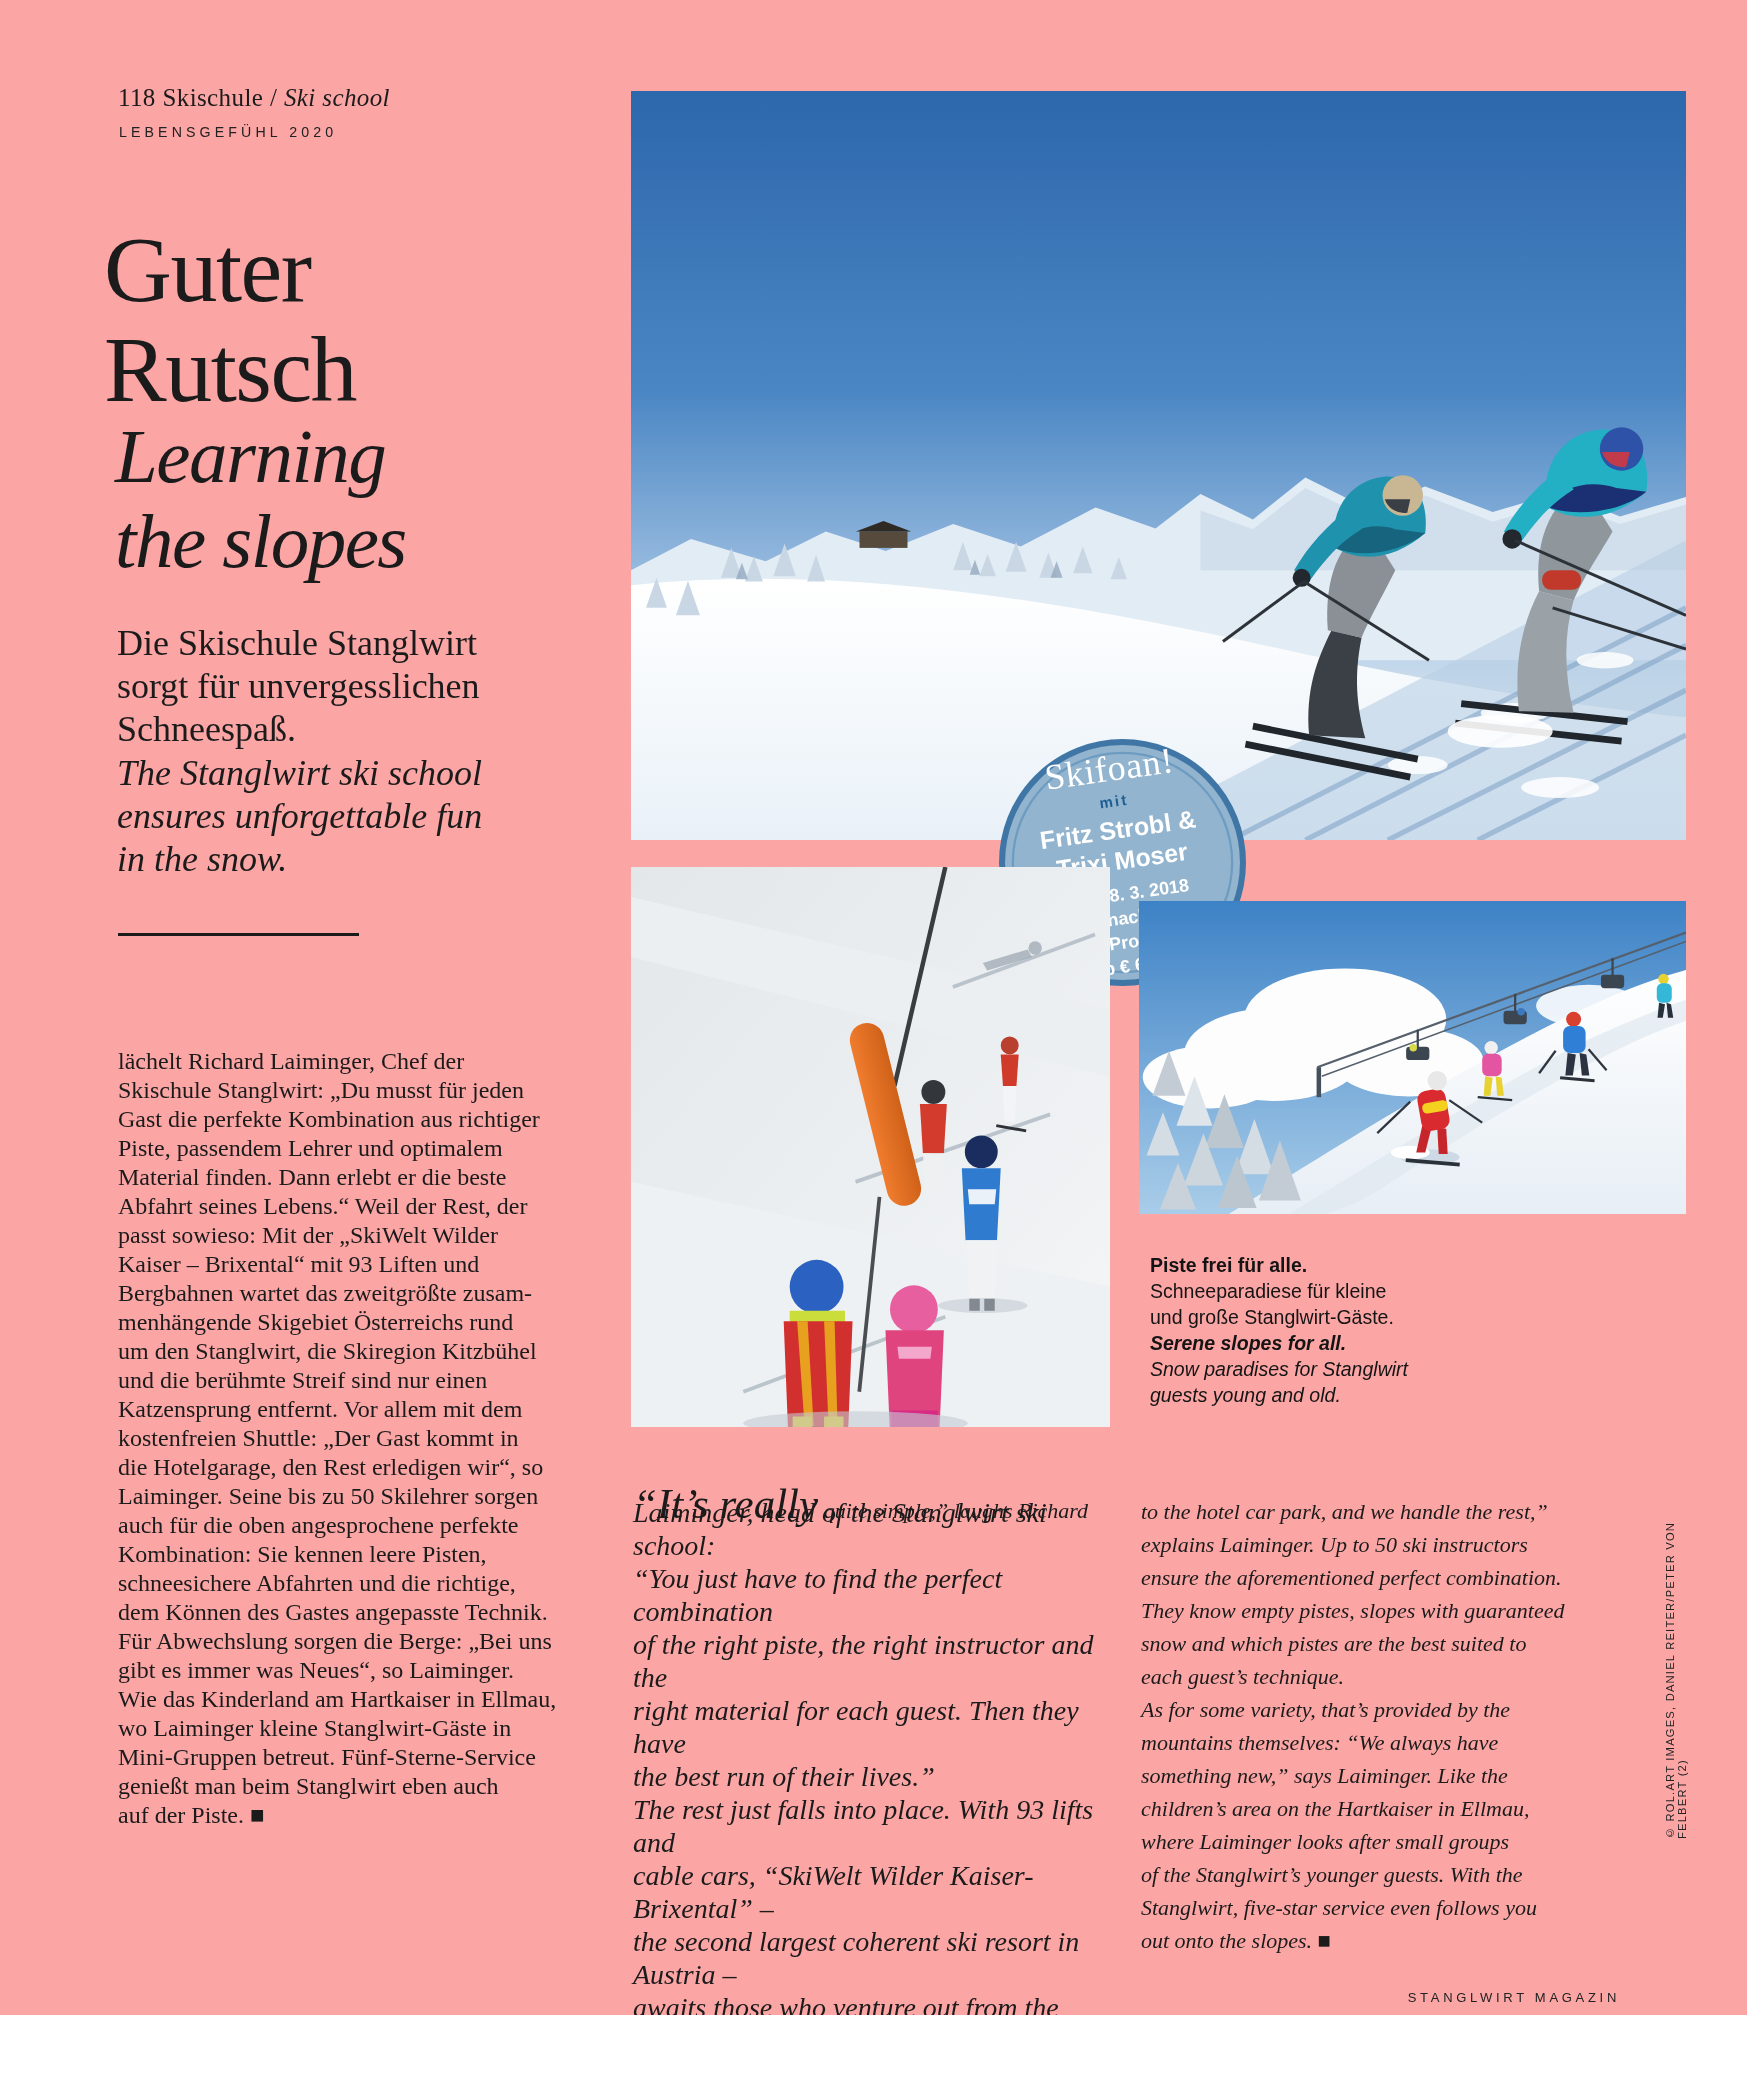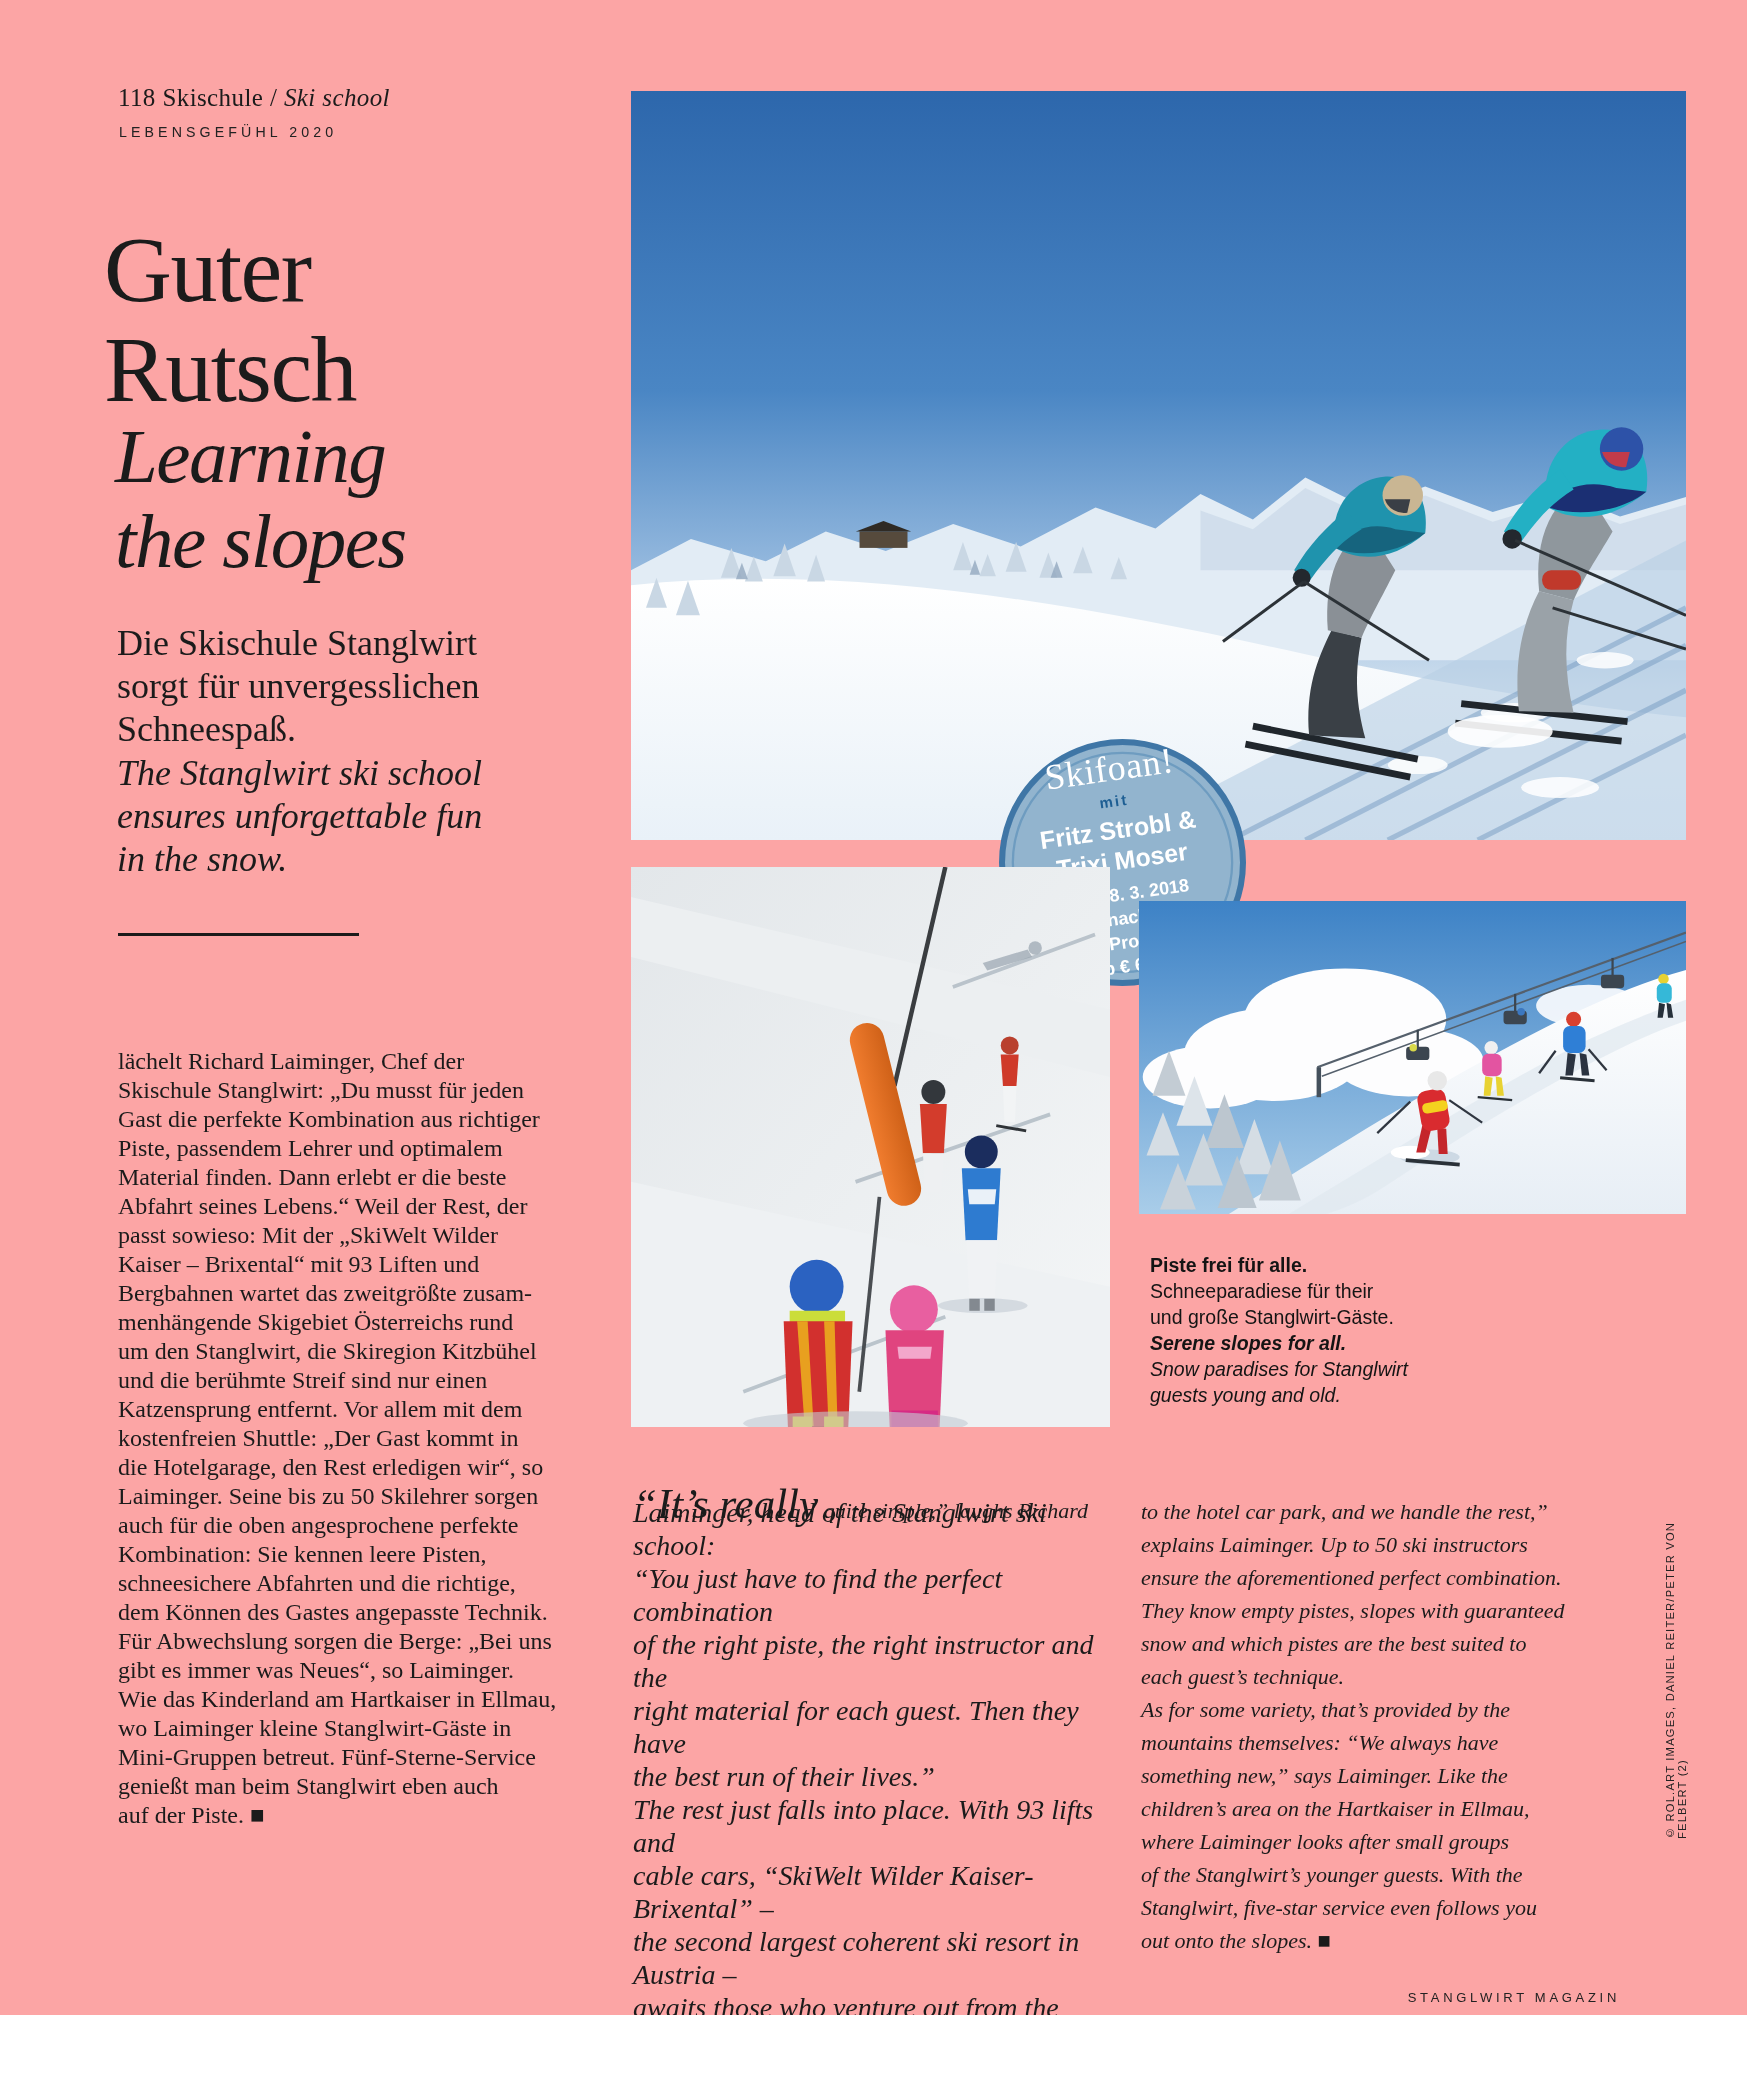--- a/index.html
+++ b/index.html
@@ -369,21 +369,21 @@
       <g>
         <circle cx="700" cy="104" r="7" fill="#e8d232"></circle>
         <rect x="691" y="110" width="20" height="26" rx="7" fill="#35b8d8"></rect>
         <path d="M694,136 l-2,20 h7 l3,-18 Z M704,136 l2,20 h7 l-3,-18 Z" fill="#26303a"></path>
       </g>
     </svg>
   </div>
 
   <div class="caption sans">
     <div class="cap-bold">Piste frei für alle.</div>
-    <div class="pre">Schneeparadiese für their
+    <div class="pre">Schneeparadiese für kleine
 und große Stanglwirt-Gäste.</div>
     <div class="cap-bold-ital">Serene slopes for all.</div>
     <div class="cap-ital pre">Snow paradises for Stanglwirt
 guests young and old.</div>
   </div>
 
   <div class="en-lead"><span class="big">“It’s really</span><span class="rest"> quite simple,” laughs Richard</span></div>
   <div class="en-col1 pre">Laiminger, head of the Stanglwirt ski school:
 “You just have to find the perfect combination
 of the right piste, the right instructor and the

